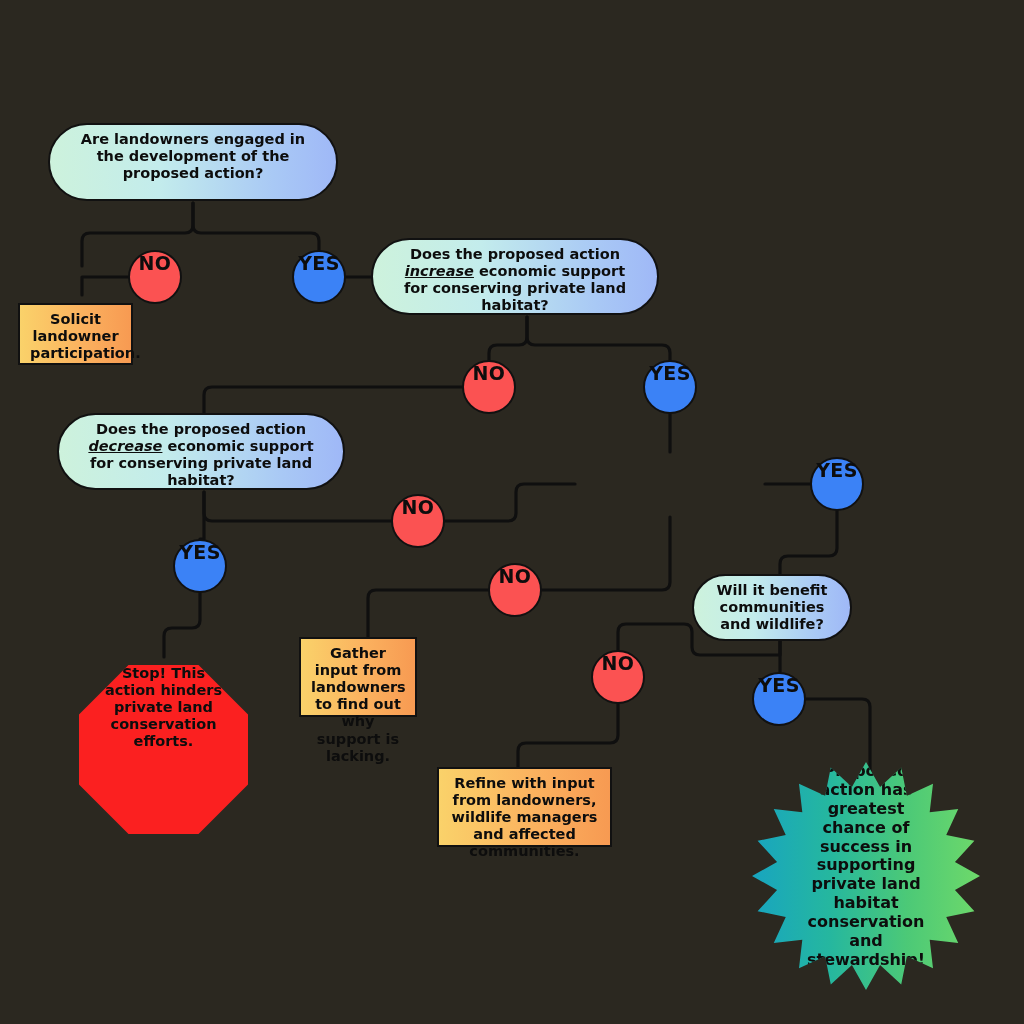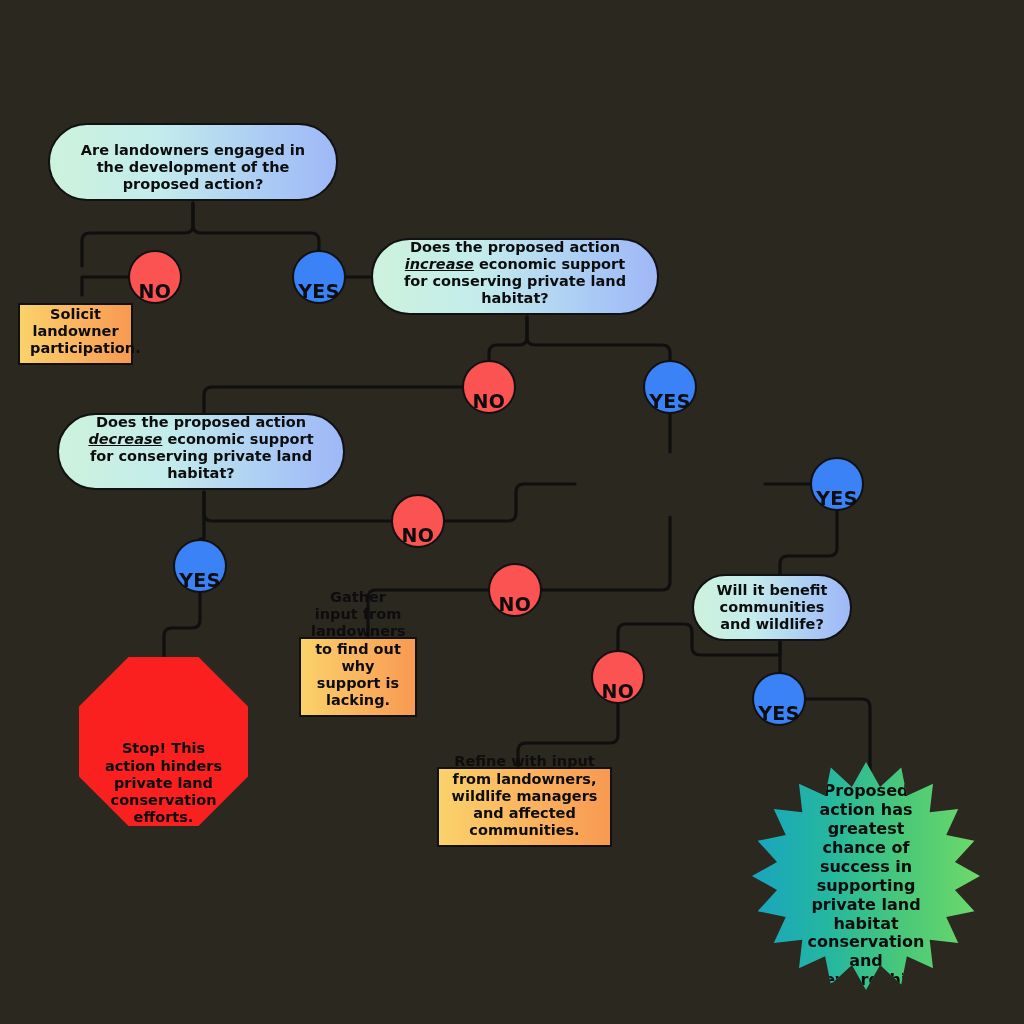--- a/index.html
+++ b/index.html
@@ -19,21 +19,21 @@
     position: absolute;
     left: 0; top: 0;
     width: 1024px;
     height: 1024px;
     pointer-events: none;
   }
   .node {
     position: absolute;
     box-sizing: border-box;
     display: flex;
-    align-items: flex-end;
+    align-items: flex-start;
     justify-content: center;
     text-align: center;
     color: #0d0d0d;
     font-weight: bold;
     line-height: 1.18;
     border: 2px solid #111111;
   }
   .decision {
     border-radius: 999px;
     font-size: 14.5px;
@@ -53,20 +53,21 @@
   }
   .pill.yes { background: #3b82f6; }
   .pill.no  { background: #fb5252; }
   .octagon {
     background: #fb2020;
     border: none;
     font-size: 14.5px;
     padding: 0 18px;
     -webkit-clip-path: polygon(29.3% 0%, 70.7% 0%, 100% 29.3%, 100% 70.7%, 70.7% 100%, 29.3% 100%, 0% 70.7%, 0% 29.3%);
     clip-path: polygon(29.3% 0%, 70.7% 0%, 100% 29.3%, 100% 70.7%, 70.7% 100%, 29.3% 100%, 0% 70.7%, 0% 29.3%);
+    margin-top: 8px;
   }
   .starburst {
     border: none;
     font-size: 16px;
     padding: 0 46px;
     background: linear-gradient(to right, #18a5c0 0%, #25b79f 34%, #4cc977 68%, #6ed96a 100%);
   }
   .nodetext { display: block; width: 100%; }
   u.em { font-style: italic; text-decoration: underline; }
   .wire { fill: none; stroke: #0f0f0f; stroke-width: 3.2; stroke-linecap: round; stroke-linejoin: round; }

